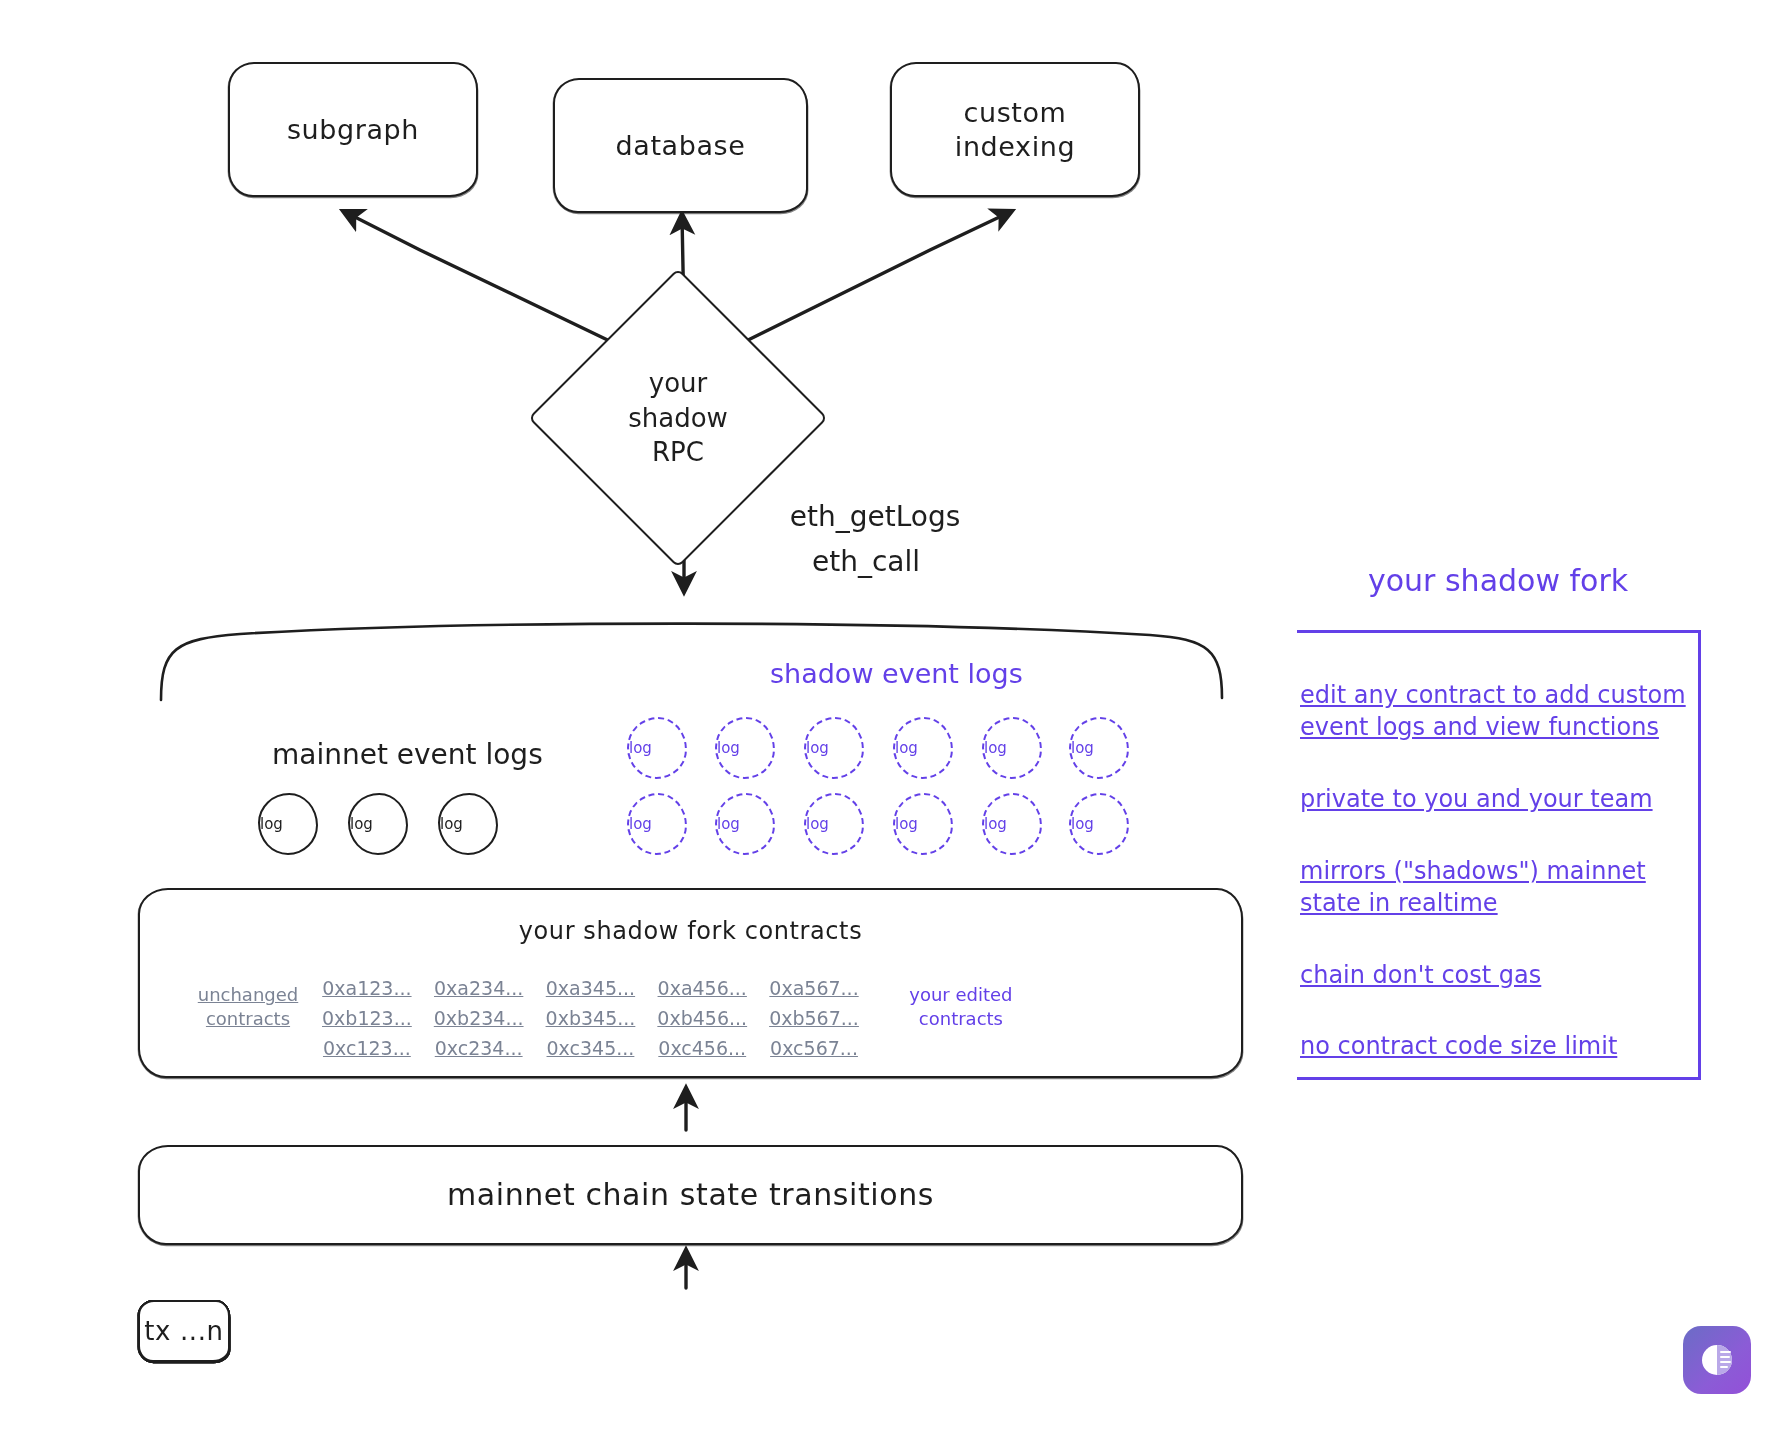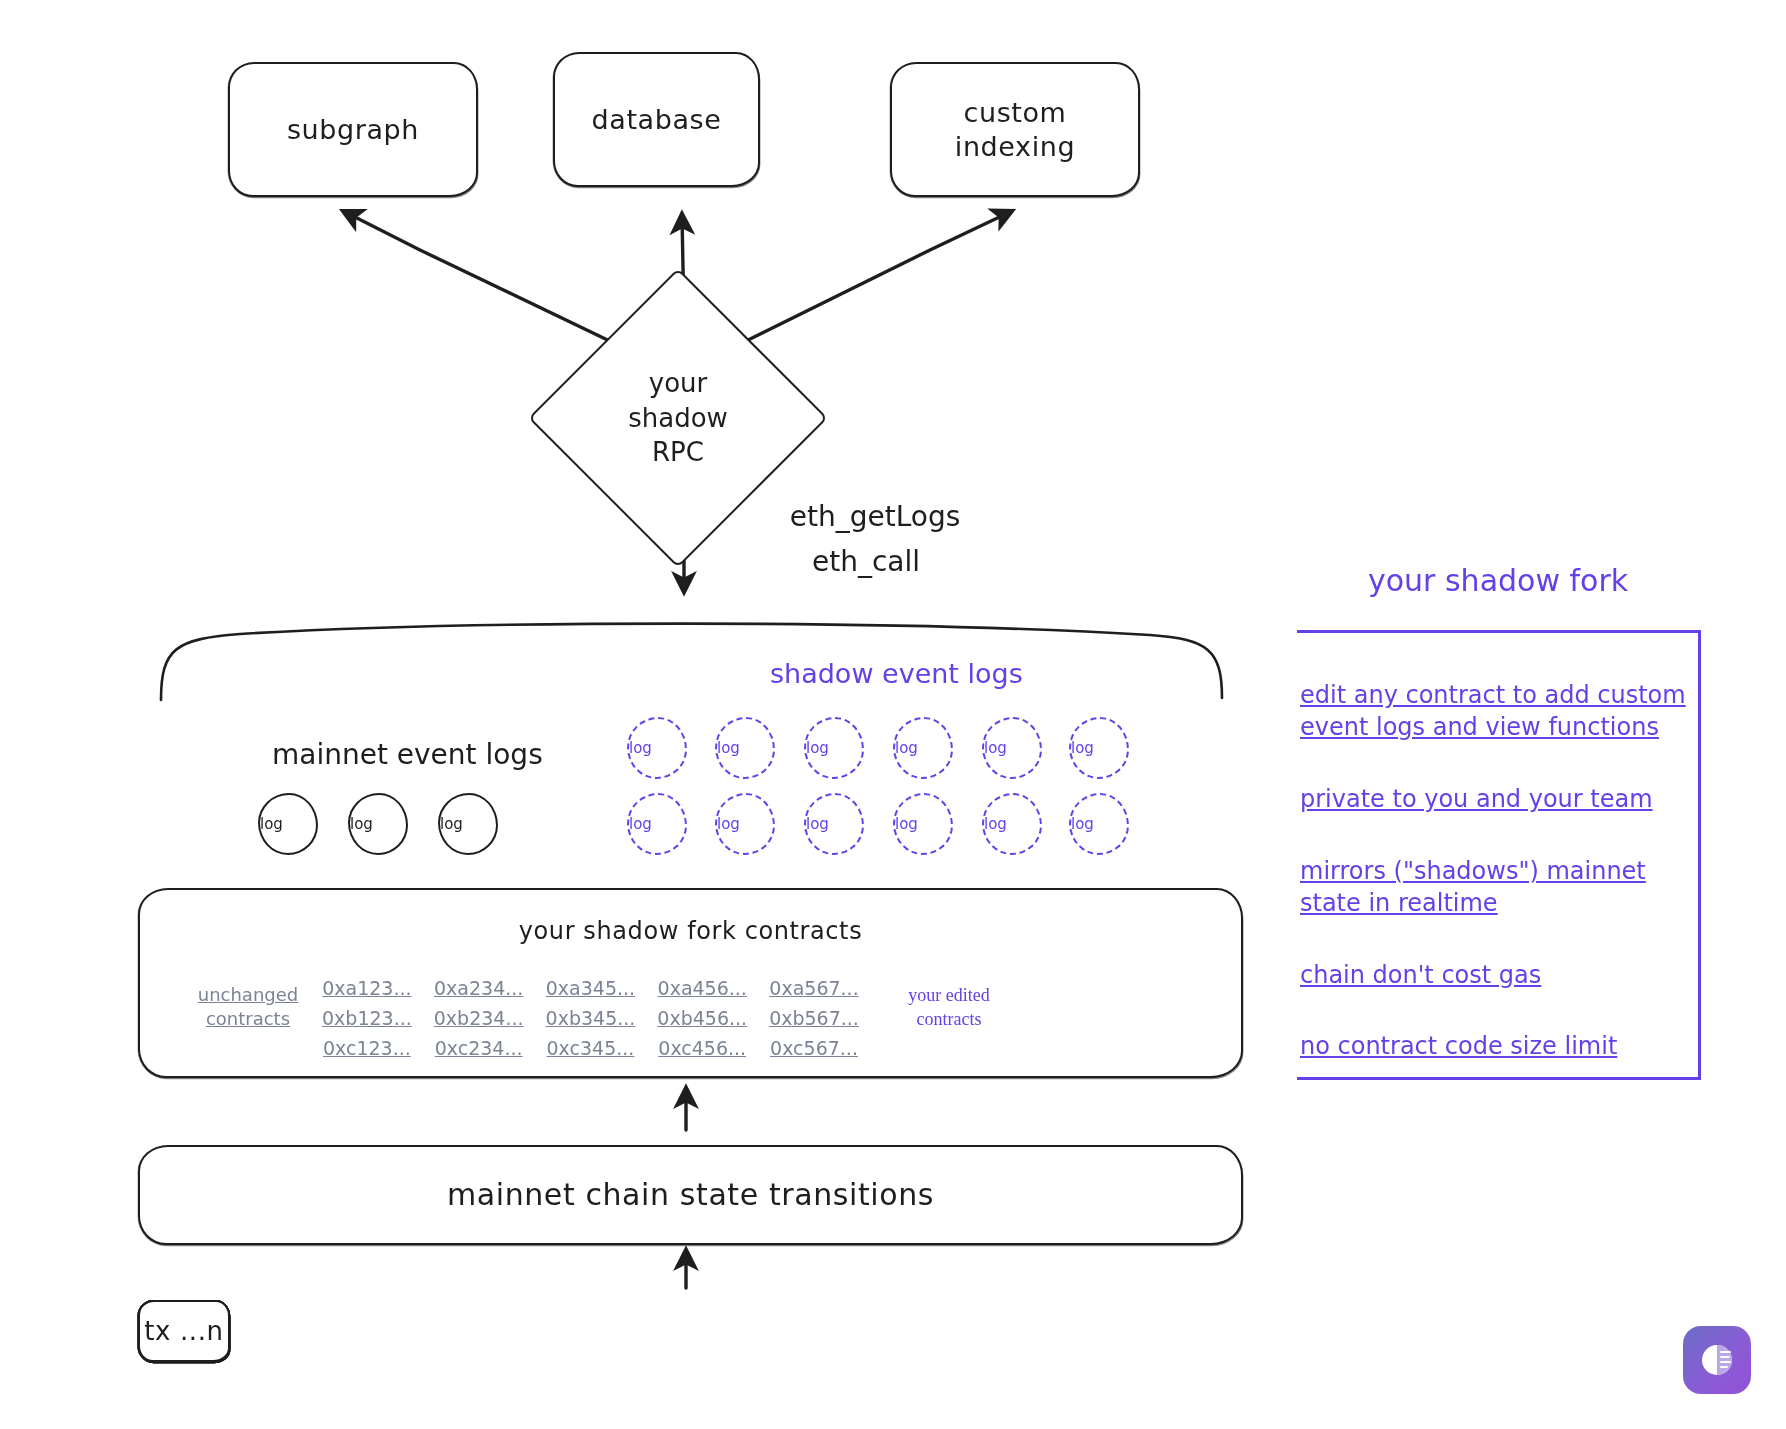--- a/index.html
+++ b/index.html
@@ -41,21 +41,21 @@
   .label {
     font-size: 27px;
     letter-spacing: 0.6px;
     line-height: 1.25;
   }
   .label.big { font-size: 30px; }
   .label.tx { font-size: 26px; }
 
   
   #box-subgraph { left: 228px; top: 62px; width: 250px; height: 135px; }
-  #box-database { left: 553px; top: 52px; width: 207px; height: 135px; }
+  #box-database { left: 553px; top: 78px; width: 255px; height: 135px; }
   #box-custom   { left: 890px; top: 62px; width: 250px; height: 135px; }
 
   
   #diamond-wrap {
     position: absolute;
     left: 572px; top: 312px;
     width: 212px; height: 212px;
   }
   #diamond-shape {
     position: absolute;
@@ -322,21 +322,21 @@
         <span>0xa345...</span>
         <span>0xb345...</span>
         <span>0xc345...</span>
         <span>0xa456...</span>
         <span>0xb456...</span>
         <span>0xc456...</span>
         <span>0xa567...</span>
         <span>0xb567...</span>
         <span>0xc567...</span>
       </div>
-    <div class="group-label purple" style="width:140px; margin-left:20px; margin-right:14px;font-family:Liberation Serif, serif;">your edited
+    <div class="group-label purple" style="width:140px; margin-left:32px; margin-right:14px;">your edited
 contracts</div>
   </div>
 </div>
 
 <div class="node sketch-box wide" id="box-chain">
   <span class="label big">mainnet chain state transitions</span>
 </div>
 
 <div id="tx-row">
     <div class="node sketch-box sm tx-box">

